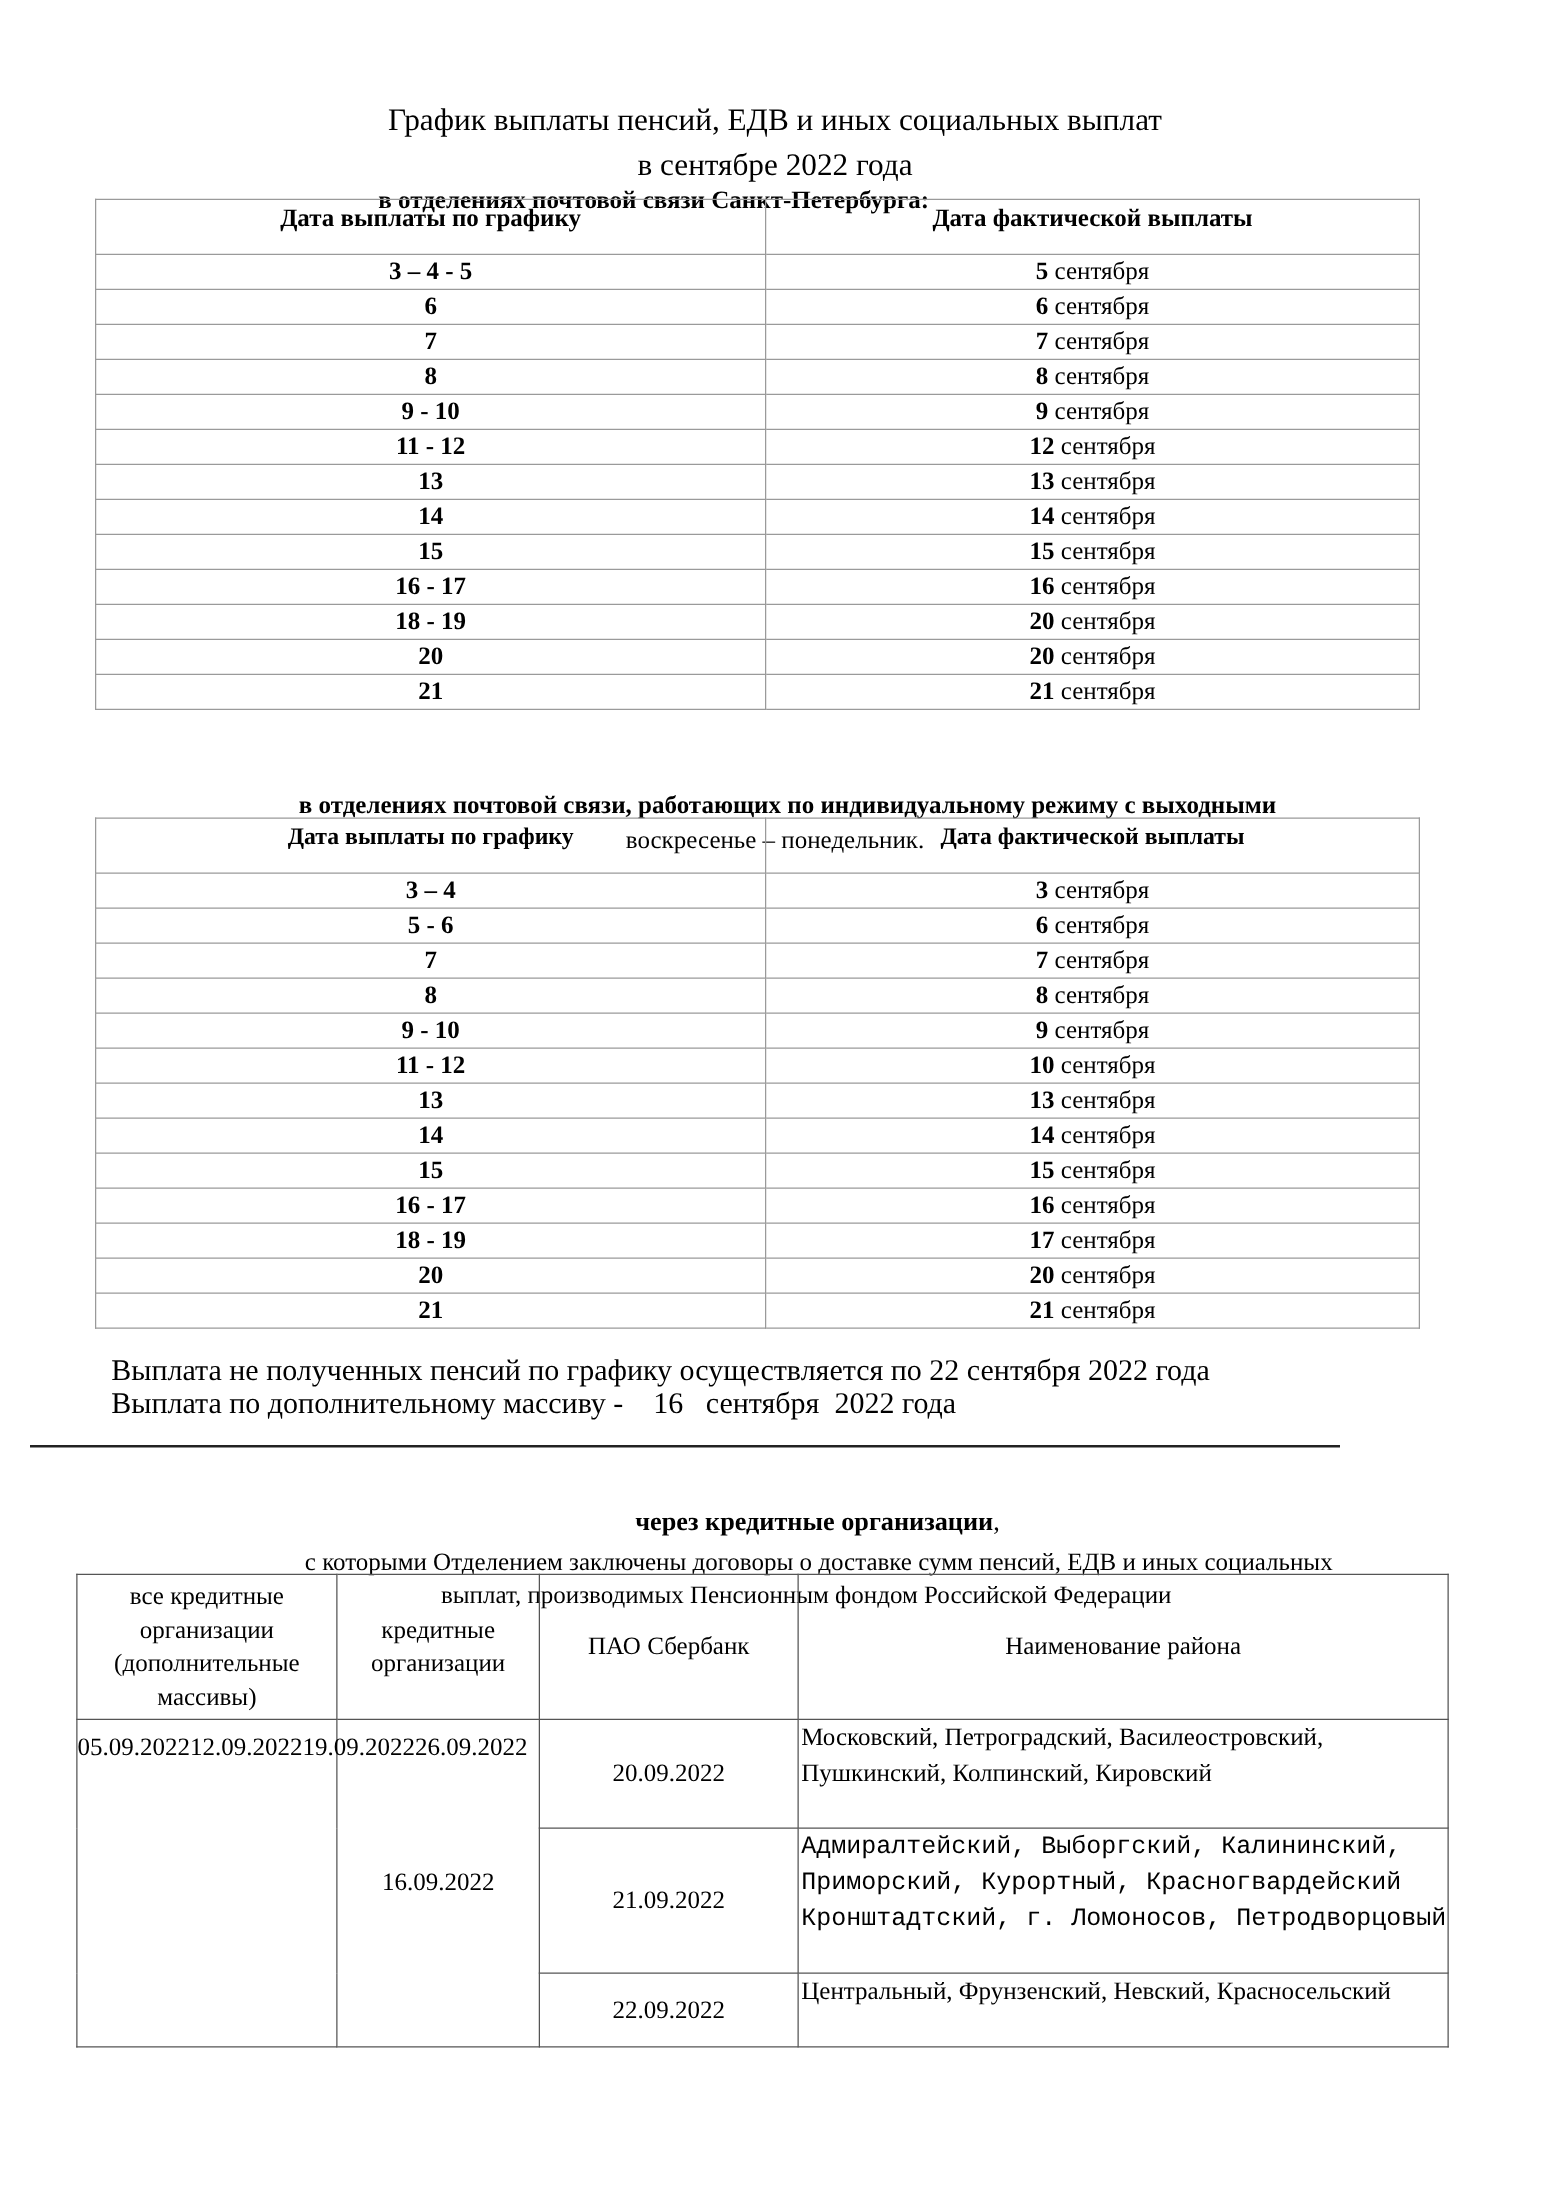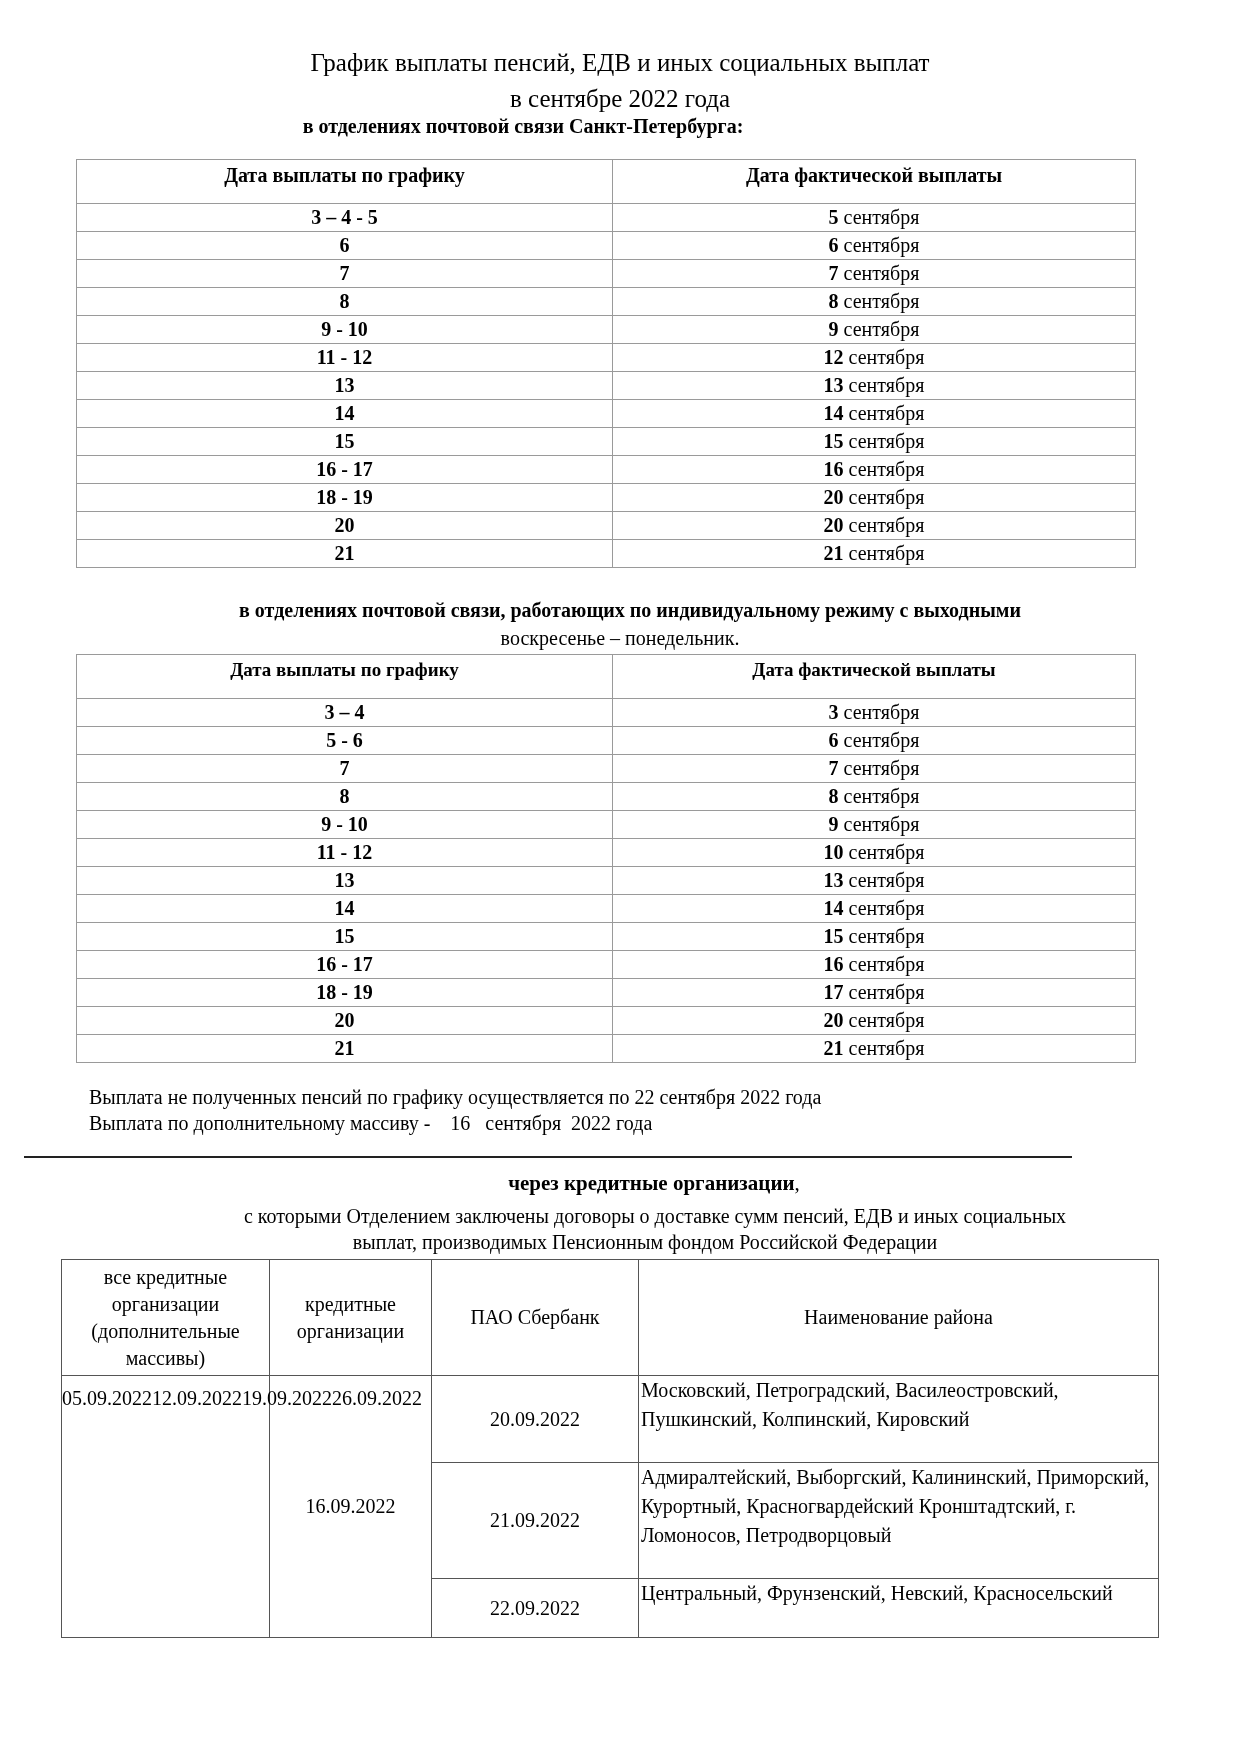--- a/index.html
+++ b/index.html
@@ -1,19 +1,19 @@
 <!DOCTYPE html>
 <html><head>
 <meta charset="utf-8">
 <style>
   html, body { margin: 0; padding: 0; background: #ffffff; }
   body { width: 1240px; height: 1755px; position: relative; overflow: hidden;
          font-family: "Liberation Serif", "DejaVu Serif", serif; color: #000; }
   .abs { position: absolute; }
-  .center-text { text-align: center; white-space: nowrap; }
+  .center-text { text-align: center; white-space: nowrap; margin-top: 34px; }
 
   #title1 { left: 0; width: 1240px; top: 47px; font-size: 25px; line-height: 32px; }
   #title2 { left: 0; width: 1240px; top: 83px; font-size: 25px; line-height: 32px; }
   #title3 { left: 0; width: 1046px; top: 113px; font-size: 20px; line-height: 26px; font-weight: bold; }
 
   table.sched { position: absolute; left: 76px; width: 1059px; border-collapse: collapse;
                 table-layout: fixed; }
   table.sched td, table.sched th { border: 1.5px solid #9a9a9a; padding: 0; text-align: center;
                 font-size: 20px; }
   table.sched th { font-weight: bold; vertical-align: top; height: 43px; line-height: 30px; }
@@ -22,21 +22,21 @@
   table.sched td .num { font-weight: bold; }
   table.sched col.c1 { width: 536px; }
   table.sched col.c2 { width: 523px; }
   #table1 { top: 159px; }
   #table2 { top: 654px; }
   #table2 th { font-size: 19px; }
 
   #sub2a { left: 0; width: 1240px; top: 597px; font-size: 20px; line-height: 26px; font-weight: bold; padding-left: 20px; box-sizing: border-box; }
   #sub2b { left: 0; width: 1240px; top: 625px; font-size: 20px; line-height: 26px; font-weight: normal; }
 
-  .note { left: 89px; font-size: 20px; line-height: 26px; white-space: pre; font-family: Liberation Serif, serif; }
+  .note { left: 89px; font-size: 24px; line-height: 26px; white-space: pre; font-family: Liberation Serif, serif; }
   #note1 { top: 1084px; }
   #note2 { top: 1110px; }
 
   #rule { left: 24px; top: 1156px; width: 1048px; height: 2px; background: #222; }
 
   #credit1 { left: 0; width: 1240px; top: 1169px; font-size: 21px; line-height: 28px; padding-left: 68px; box-sizing: border-box; }
   #credit1 b { font-weight: bold; }
   #credit2 { left: 0; width: 1240px; top: 1203px; font-size: 20px; line-height: 26px; padding-left: 70px; box-sizing: border-box; }
   #credit3 { left: 0; width: 1240px; top: 1229px; font-size: 20px; line-height: 26px; padding-left: 50px; box-sizing: border-box; }
 
@@ -44,21 +44,21 @@
                  table-layout: fixed; font-size: 20px; }
   table.credit td, table.credit th { border: 1.5px solid #555; padding: 0; font-weight: normal; }
   table.credit th { height: 115px; text-align: center; vertical-align: middle; line-height: 27px; }
   table.credit col.k1 { width: 208px; }
   table.credit col.k2 { width: 162px; }
   table.credit col.k3 { width: 207px; }
   table.credit col.k4 { width: 520px; }
   table.credit td.date { text-align: center; vertical-align: middle; }
   table.credit td.districts { text-align: left; vertical-align: top; line-height: 29px; padding-left: 2px; }
   table.credit tr.r1 td.districts { height: 86px; }
-  table.credit tr.r2 td.districts { height: 115px; }
+  table.credit tr.r2 td.districts { height: 115px; font-family: Liberation Mono, monospace; }
   table.credit tr.r3 td.districts { height: 58px; }
   .dates-stack { display: flex; flex-direction: row; justify-content: space-around; height: 240px; }
   .dates-stack span { display: block; text-align: center; }
 </style>
 </head>
 <body>
 
 <div class="abs center-text" id="title1">График выплаты пенсий, ЕДВ и иных социальных выплат</div>
 <div class="abs center-text" id="title2">в сентябре  2022 года</div>
 <div class="abs center-text" id="title3">в отделениях почтовой связи Санкт-Петербурга:</div>

